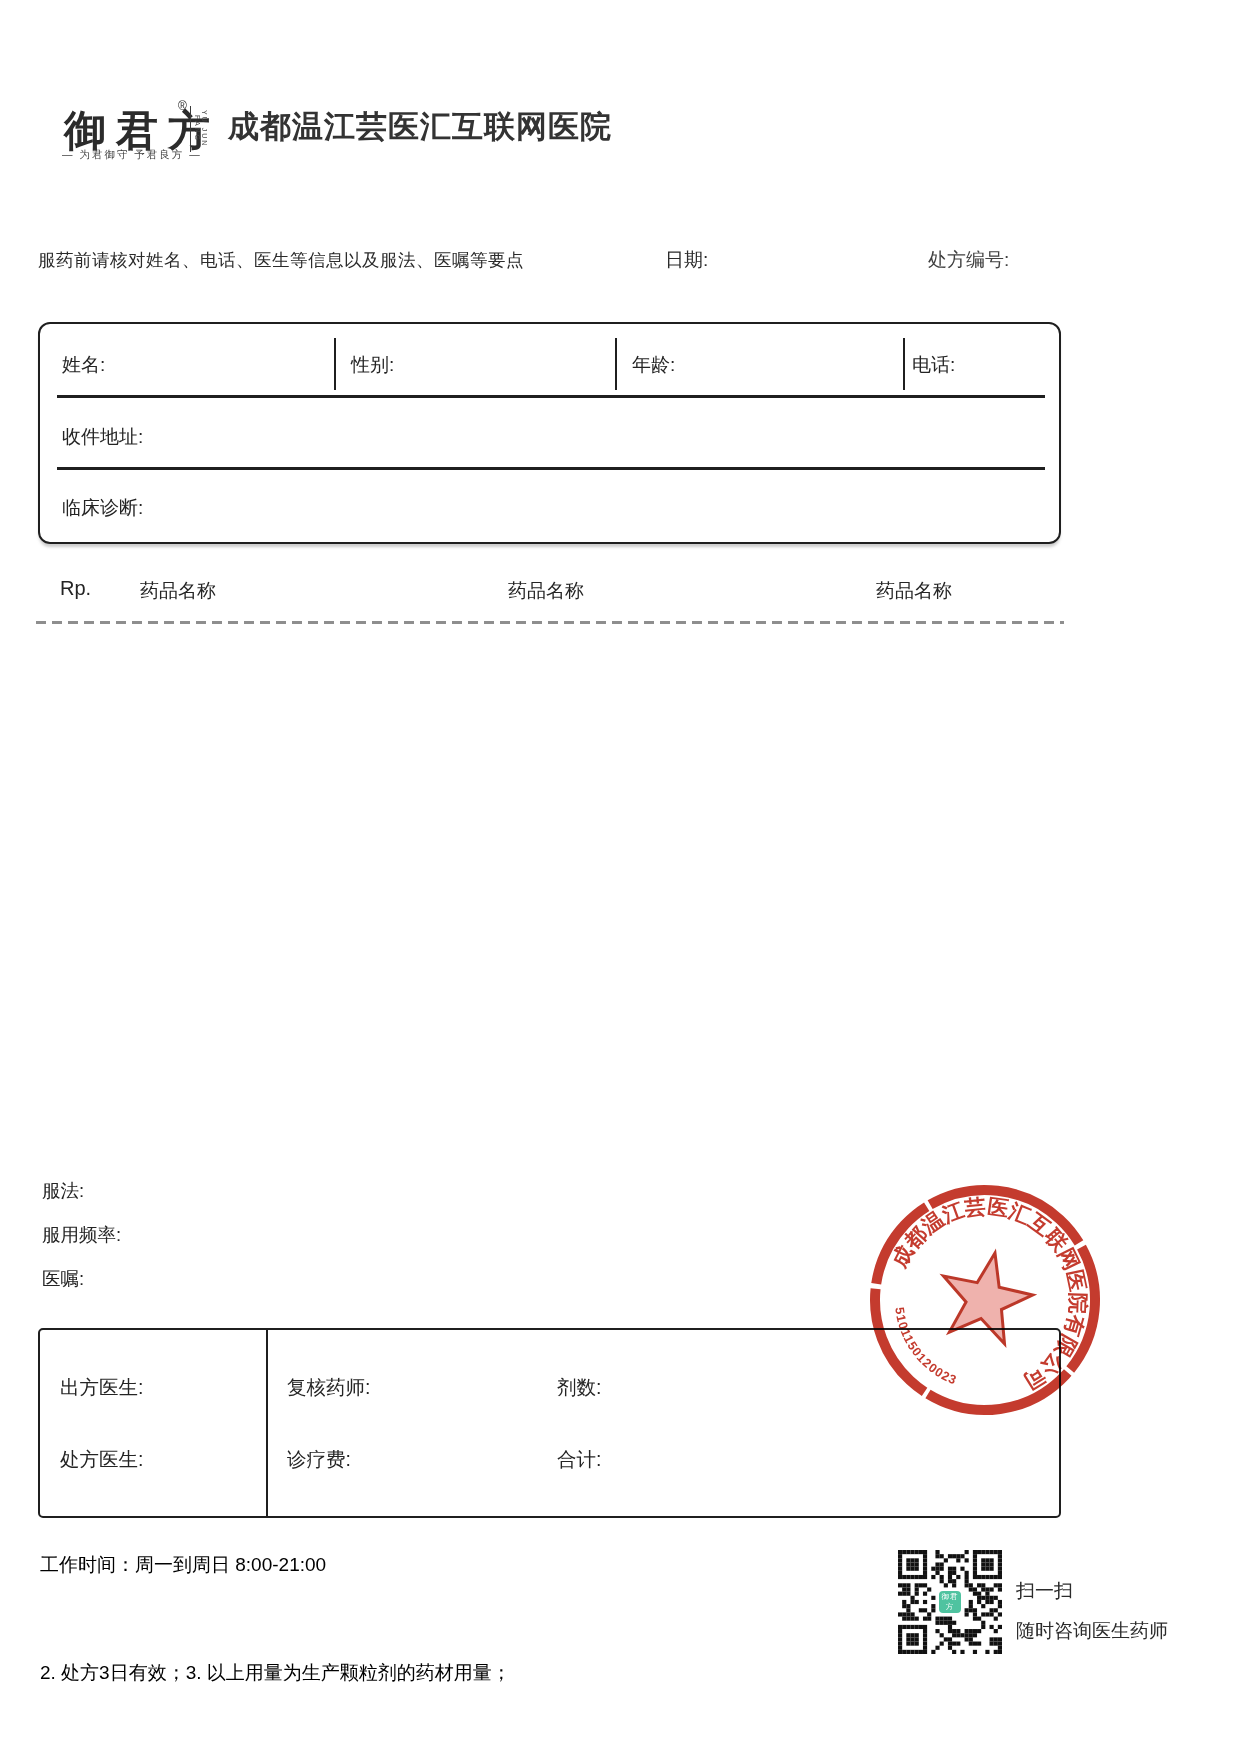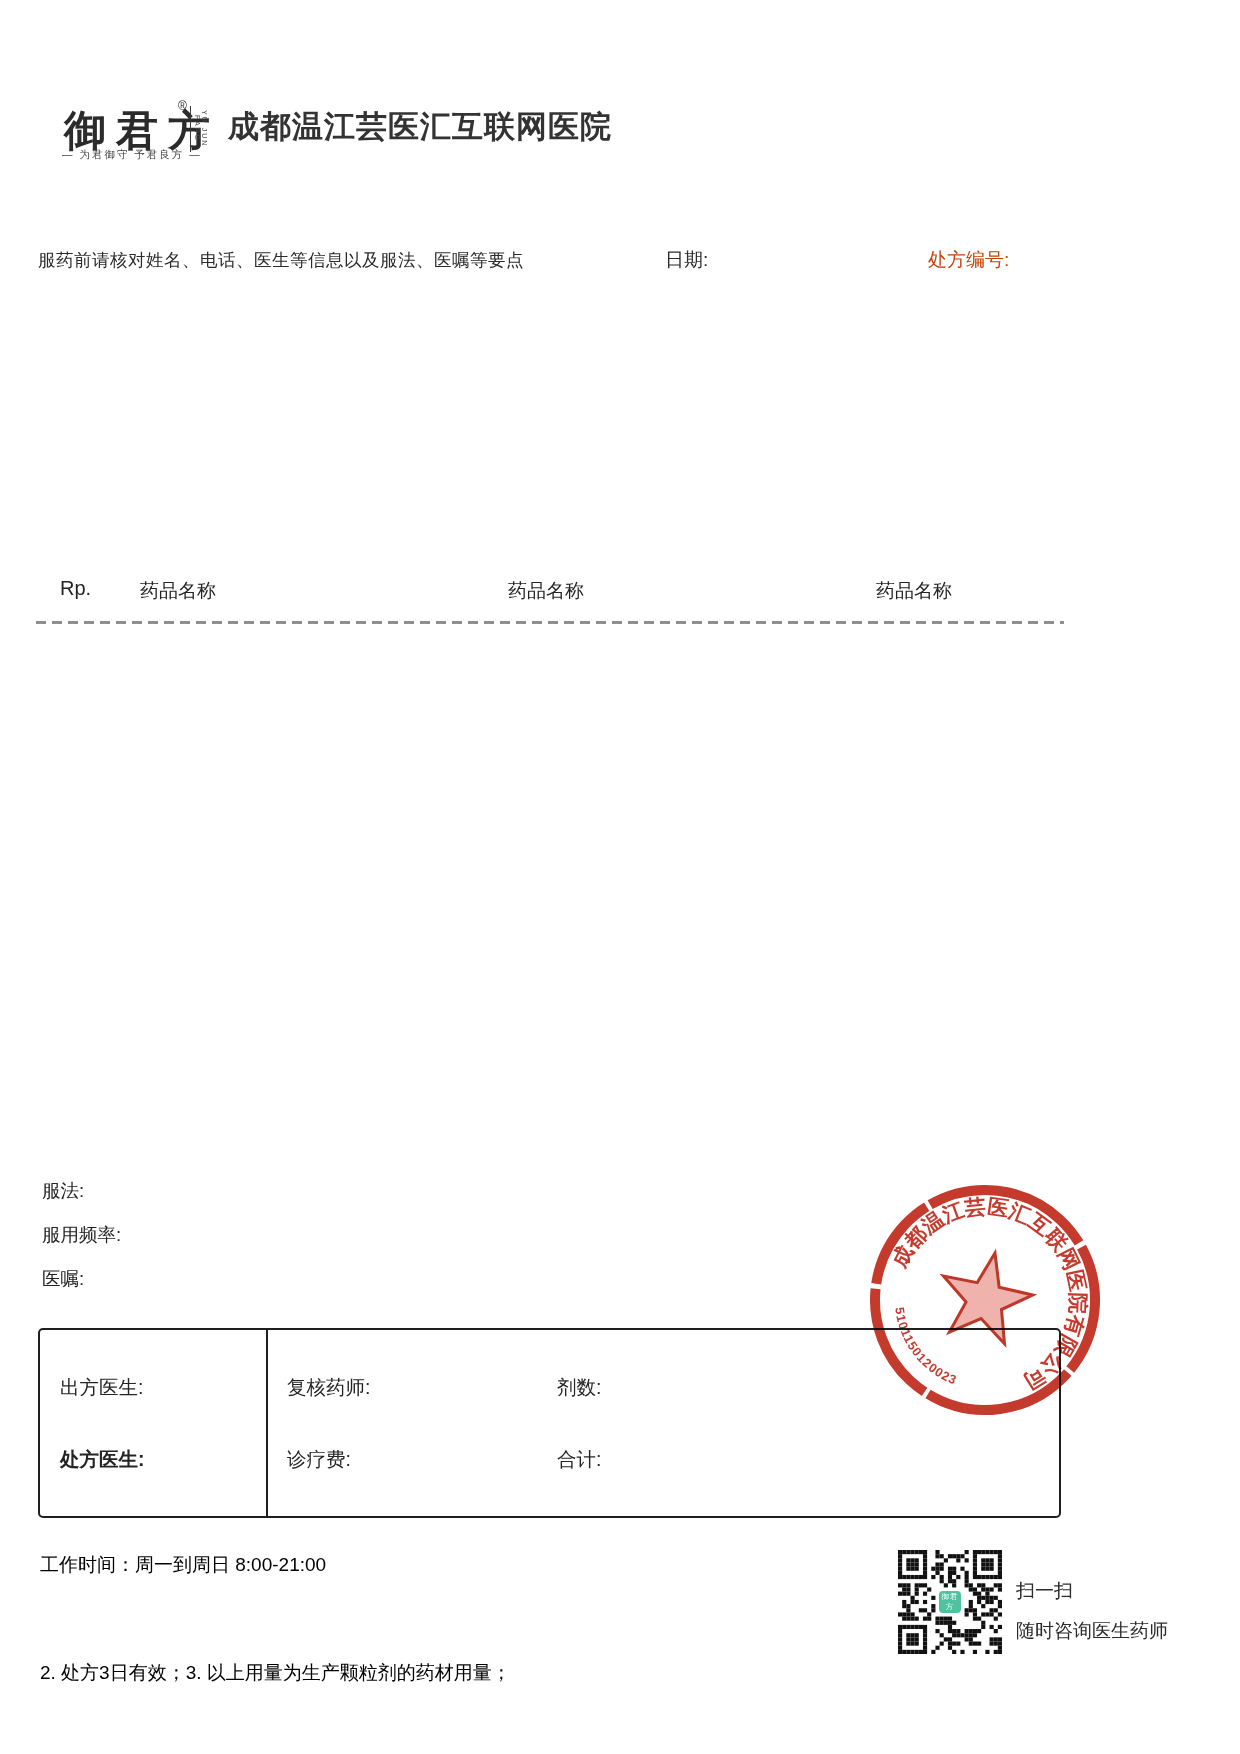--- a/index.html
+++ b/index.html
@@ -29,21 +29,21 @@
   }
   .logo-tagline{left:62px;top:148px;font-size:10.5px;letter-spacing:2px;color:#3f3f3f;}
   .hospital-title{
     left:228px;top:106px;
     font-size:31px;font-weight:700;letter-spacing:1px;color:#333333;
   }
 
   
   .notice{left:38px;top:248px;font-size:17.5px;letter-spacing:0.5px;color:#2b2b2b;}
   .date-label{left:665px;top:247px;font-size:19px;color:#2b2b2b;}
-  .rx-no-label{left:928px;top:247px;font-size:19px;color:#c2410c;}
+  .rx-no-label{left:928px;top:247px;font-size:19px;color:#404040;}
 
   
   .patient-box{
     left:38px;top:322px;width:1019px;height:218px;
     border:2.5px solid #1f1f1f;border-radius:12px;
     box-shadow:0 4px 3px -1px rgba(110,110,110,0.35);
     background:transparent;
   }
   .pb-label{position:absolute;font-size:19px;color:#242424;}
   .vdiv{position:absolute;width:2px;background:#1f1f1f;}
@@ -96,39 +96,52 @@
   <div class="abs logo-name">御君方</div>
   <div class="abs logo-reg">®</div>
   <div class="abs logo-vertical">YU JUN FANG</div>
   <div class="abs logo-tagline">— 为君御守 予君良方 —</div>
   <div class="abs hospital-title">成都温江芸医汇互联网医院</div>
 
   <div class="abs notice">服药前请核对姓名、电话、医生等信息以及服法、医嘱等要点</div>
   <div class="abs date-label">日期:</div>
   <div class="abs rx-no-label">处方编号:</div>
 
+  <div class="abs patient-box">
+    <div class="pb-label" style="left:22px;top:28px;">姓名:</div>
+    <div class="pb-label" style="left:311px;top:28px;">性别:</div>
+    <div class="pb-label" style="left:592px;top:28px;">年龄:</div>
+    <div class="pb-label" style="left:872px;top:28px;">电话:</div>
+    <div class="vdiv" style="left:294px;top:14px;height:52px;"></div>
+    <div class="vdiv" style="left:575px;top:14px;height:52px;"></div>
+    <div class="vdiv" style="left:863px;top:14px;height:52px;"></div>
+    <div class="hline" style="top:71px;"></div>
+    <div class="pb-label" style="left:22px;top:100px;">收件地址:</div>
+    <div class="hline" style="top:143px;"></div>
+    <div class="pb-label" style="left:22px;top:171px;">临床诊断:</div>
+  </div>
 
   <div class="abs rp-label">Rp.</div>
   <div class="abs drug-col" style="left:140px;">药品名称</div>
   <div class="abs drug-col" style="left:508px;">药品名称</div>
   <div class="abs drug-col" style="left:876px;">药品名称</div>
   <div class="abs dashed-sep"></div>
 
   <div class="abs" style="left:38px;top:630px;width:1020px;height:530px;"></div>
 
   <div class="abs usage-label" style="top:1178px;">服法:</div>
   <div class="abs usage-label" style="top:1222px;">服用频率:</div>
   <div class="abs usage-label" style="top:1266px;">医嘱:</div>
 
   <div class="abs sign-box">
     <div class="sign-vdiv"></div>
     <div class="sb-label" style="left:20px;top:44px;">出方医生:</div>
     <div class="sb-label" style="left:247px;top:44px;">复核药师:</div>
     <div class="sb-label" style="left:517px;top:44px;">剂数:</div>
-    <div class="sb-label" style="left:20px;top:116px;font-weight:bold;">处方医生:</div>
+    <div class="sb-label" style="left:20px;top:116px;">处方医生:</div>
     <div class="sb-label" style="left:247px;top:116px;">诊疗费:</div>
     <div class="sb-label" style="left:517px;top:116px;">合计:</div>
   </div>
 
   <svg class="abs stamp" viewBox="0 0 260 260">
     <g transform="rotate(43 130 130)">
       <circle cx="130" cy="130" r="110" fill="none" stroke="#bf2a1c" stroke-width="10" stroke-dasharray="150 4 120 5 95 4 170 5 130 4"></circle>
       <path id="seal-arc-top" d="M 49.2 159.4 A 86 86 0 1 1 210.8 159.4" fill="none"></path>
       <path id="seal-arc-bottom" d="M 52.1 175 A 90 90 0 0 0 207.9 175" fill="none"></path>
       <text font-size="21" font-weight="bold" fill="#bf2a1c" font-family="Liberation Sans, sans-serif">

